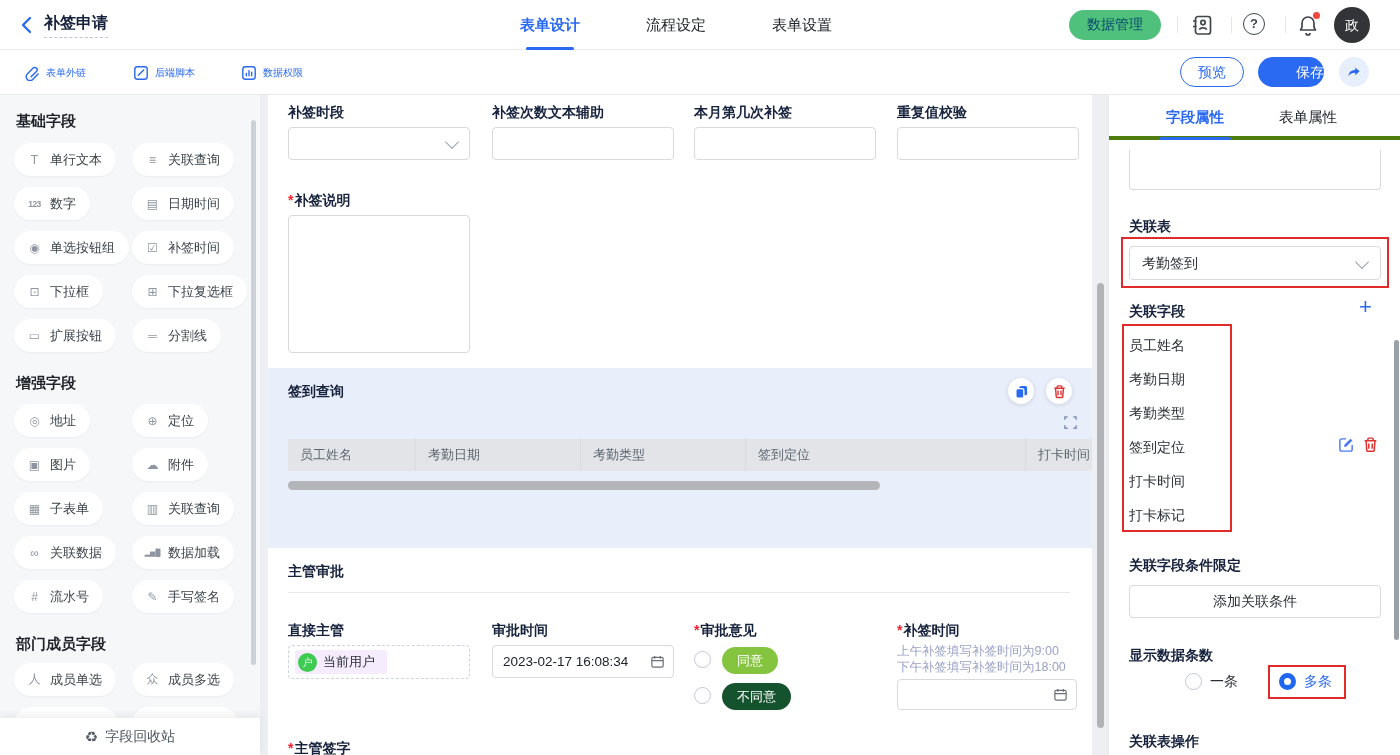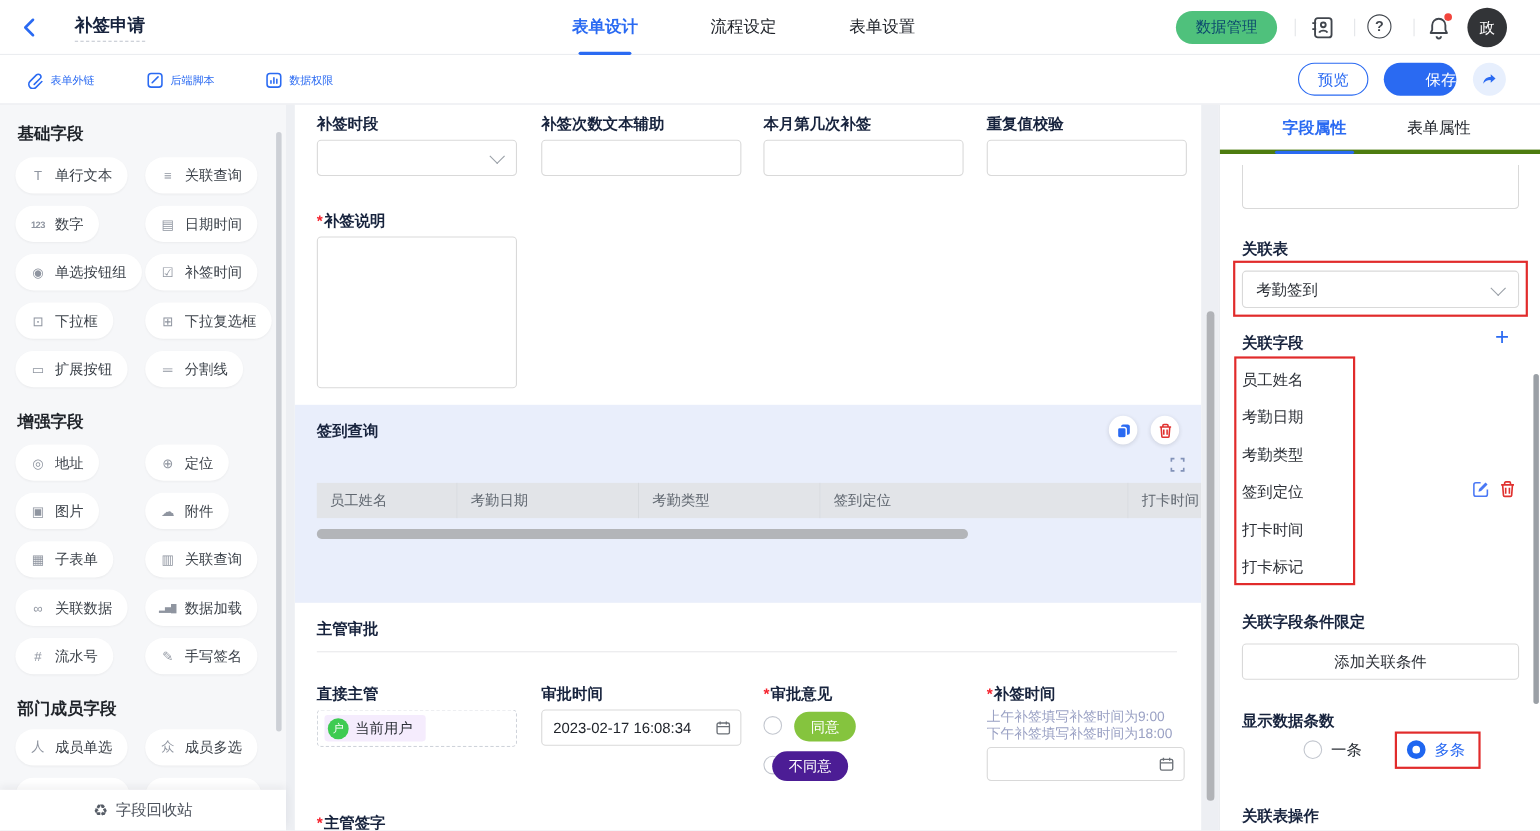--- a/index.html
+++ b/index.html
@@ -2,21 +2,21 @@
 <html><head>
 <meta charset="utf-8">
 <style>
   * { margin:0; padding:0; box-sizing:border-box; }
   body { font-family:"Liberation Sans","DejaVu Sans",sans-serif; background:#e9ebef; }
   .screen { position:relative; width:1400px; height:755px; background:#edeff3; overflow:hidden; }
 
   
   .topbar { position:absolute; left:0; top:0; width:1400px; height:50px; background:#fff; border-bottom:1px solid #ebedf0; z-index:20; }
   .backbtn { position:absolute; left:16px; top:14px; width:22px; height:22px; cursor:pointer; }
-  .pg-title { position:absolute; left:44px; top:13px; font-size:16px; font-weight:700; color:#17233d; border-bottom:1px dashed #bfc4cd; padding-bottom:3px;margin-left:24px; }
+  .pg-title { position:absolute; left:44px; top:13px; font-size:16px; font-weight:700; color:#17233d; border-bottom:1px dashed #bfc4cd; padding-bottom:3px; }
   .topnav { position:absolute; left:520px; top:0; height:50px; display:flex; gap:66px; }
   .topnav .tnav { position:relative; height:50px; line-height:50px; font-size:15px; color:#20242b; cursor:pointer; }
   .topnav .tnav.active { color:#2a6af2; font-weight:700; }
   .topnav .tnav.active .uline { position:absolute; left:50%; transform:translateX(-50%); bottom:0; width:48px; height:3px; background:#2a6af2; border-radius:2px; }
   .pill-green { position:absolute; left:1069px; top:10px; height:30px; padding:0 18px; border-radius:15px; background:#4fc17c; color:#0c4a6e; font-size:14px; display:flex; align-items:center; cursor:pointer; }
   .tb-div { position:absolute; top:17px; width:1px; height:16px; background:#e3e5e8; }
   .tb-icon { position:absolute; top:13px; width:24px; height:24px; cursor:pointer; }
   .help-circ { position:absolute; left:1243px; top:13px; width:22px; height:22px; border:1.6px solid #41464d; border-radius:50%; color:#41464d; font-size:13px; font-weight:700; text-align:center; line-height:19px; cursor:pointer; }
   .bell-dot { position:absolute; left:1313px; top:12px; width:7px; height:7px; background:#f2453d; border-radius:50%; }
   .avatar { position:absolute; left:1334px; top:7px; width:36px; height:36px; border-radius:50%; background:#323437; color:#fff; font-size:14px; text-align:center; line-height:36px; cursor:pointer; }
@@ -320,21 +320,21 @@
         <svg style="position:absolute;right:8px;top:8px" width="15" height="15" viewBox="0 0 16 16" fill="none" stroke="#6b7077" stroke-width="1.3">
             <rect x="2" y="3.5" width="12" height="10.5" rx="1.5"></rect>
             <path d="M5 2v3 M11 2v3 M2 7h12"></path>
           </svg>
       </div>
 
       <div class="flabel req" style="left:426px;top:527px">审批意见</div>
       <div class="radio" style="left:426px;top:556px"></div>
       <div class="opt-pill" style="left:454px;top:552px;background:#85c43e">同意</div>
       <div class="radio" style="left:426px;top:592px"></div>
-      <div class="opt-pill" style="left:434px;top:588px;background:#4c1d95">不同意</div>
+      <div class="opt-pill" style="left:454px;top:588px;background:#14532d">不同意</div>
 
       <div class="flabel req" style="left:629px;top:527px">补签时间</div>
       <div class="hint" style="left:629px;top:548px">上午补签填写补签时间为9:00</div>
       <div class="hint" style="left:629px;top:564px">下午补签填写补签时间为18:00</div>
       <div class="inp" style="left:629px;top:584px;width:180px;height:31px">
         <svg style="position:absolute;right:8px;top:7px" width="15" height="15" viewBox="0 0 16 16" fill="none" stroke="#6b7077" stroke-width="1.3">
             <rect x="2" y="3.5" width="12" height="10.5" rx="1.5"></rect>
             <path d="M5 2v3 M11 2v3 M2 7h12"></path>
           </svg>
       </div>

